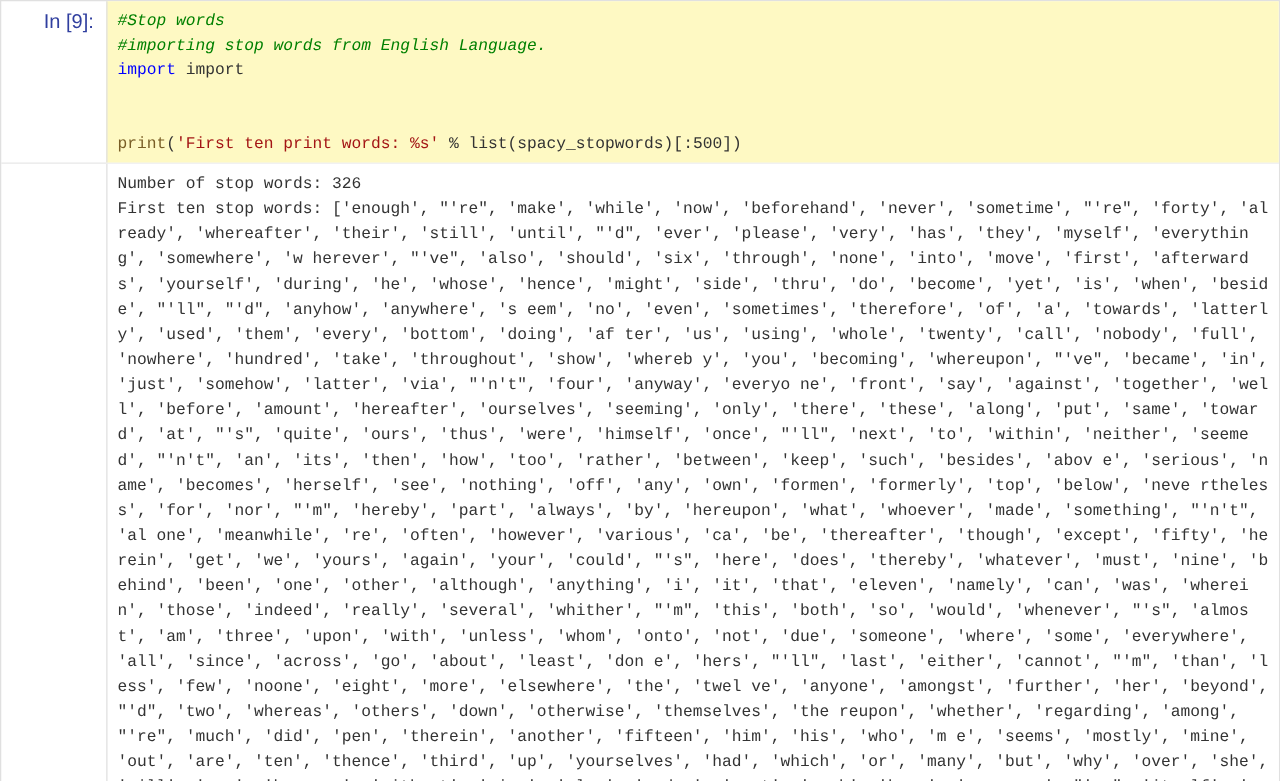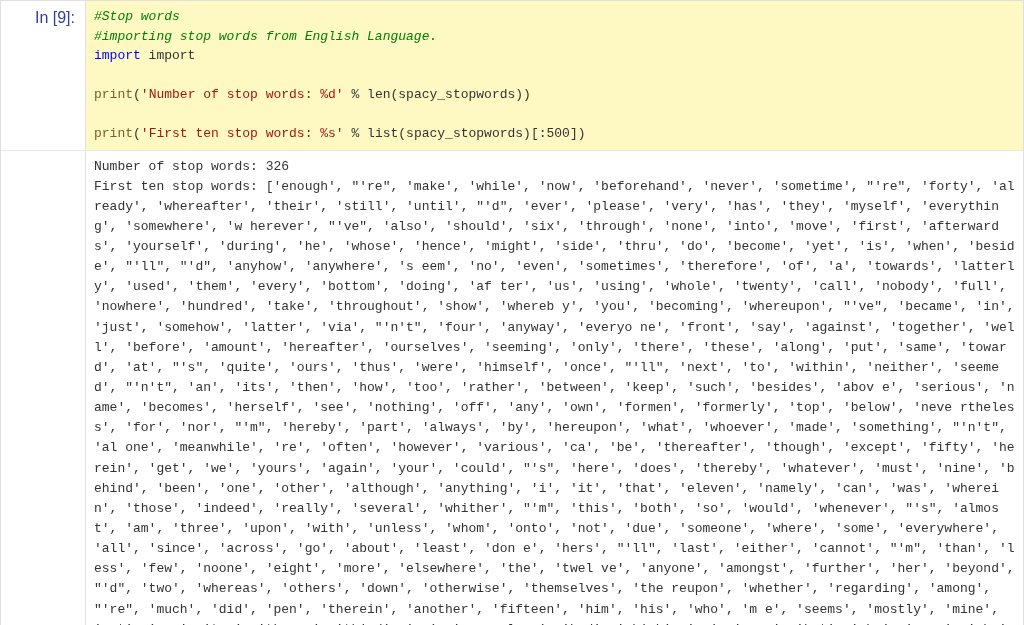--- a/index.html
+++ b/index.html
@@ -70,23 +70,22 @@
 <div class="notebook">
 
   <div class="cell code-cell">
     <div class="cell-inactive-indicator"></div>
     <div class="cell-label">In [9]:</div>
     <div class="cell-content">
       <div class="code-line"><span class="c-comment">#Stop words</span></div>
       <div class="code-line"><span class="c-comment">#importing stop words from English Language.</span></div>
       <div class="code-line"><span class="c-keyword">import</span><span class="c-normal"> import</span></div>
       <div class="code-line">&nbsp;</div>
-      <div class="code-line"><span class="c-function">print</span><span class="c-normal">(</span><span class="c-string">'Number of stop words: %d'</span><span class="c-normal"> % len(spacy_stopwords))</span></div>
       <div class="code-line">&nbsp;</div>
-      <div class="code-line"><span class="c-function">print</span><span class="c-normal">(</span><span class="c-string">'First ten stop words: %s'</span><span class="c-normal"> % list(spacy_stopwords)[:500])</span></div>
+      <div class="code-line"><span class="c-function">print</span><span class="c-normal">(</span><span class="c-string">'First ten print words: %s'</span><span class="c-normal"> % list(spacy_stopwords)[:500])</span></div>
     </div>
   </div>
 
   <div class="cell output-cell">
     <div class="cell-inactive-indicator"></div>
     <div class="cell-label"></div>
     <div class="cell-content">
       <div class="output-text">Number of stop words: 326
 First ten stop words: ['enough', "'re", 'make', 'while', 'now', 'beforehand', 'never', 'sometime', "'re", 'forty', 'already', 'whereafter', 'their', 'still', 'until', "'d", 'ever', 'please', 'very', 'has', 'they', 'myself', 'everything', 'somewhere', 'w herever', "'ve", 'also', 'should', 'six', 'through', 'none', 'into', 'move', 'first', 'afterwards', 'yourself', 'during', 'he', 'whose', 'hence', 'might', 'side', 'thru', 'do', 'become', 'yet', 'is', 'when', 'beside', "'ll", "'d", 'anyhow', 'anywhere', 's eem', 'no', 'even', 'sometimes', 'therefore', 'of', 'a', 'towards', 'latterly', 'used', 'them', 'every', 'bottom', 'doing', 'af ter', 'us', 'using', 'whole', 'twenty', 'call', 'nobody', 'full', 'nowhere', 'hundred', 'take', 'throughout', 'show', 'whereb y', 'you', 'becoming', 'whereupon', "'ve", 'became', 'in', 'just', 'somehow', 'latter', 'via', "'n't", 'four', 'anyway', 'everyo ne', 'front', 'say', 'against', 'together', 'well', 'before', 'amount', 'hereafter', 'ourselves', 'seeming', 'only', 'there', 'these', 'along', 'put', 'same', 'toward', 'at', "'s", 'quite', 'ours', 'thus', 'were', 'himself', 'once', "'ll", 'next', 'to', 'within', 'neither', 'seemed', "'n't", 'an', 'its', 'then', 'how', 'too', 'rather', 'between', 'keep', 'such', 'besides', 'abov e', 'serious', 'name', 'becomes', 'herself', 'see', 'nothing', 'off', 'any', 'own', 'formen', 'formerly', 'top', 'below', 'neve rtheless', 'for', 'nor', "'m", 'hereby', 'part', 'always', 'by', 'hereupon', 'what', 'whoever', 'made', 'something', "'n't", 'al one', 'meanwhile', 're', 'often', 'however', 'various', 'ca', 'be', 'thereafter', 'though', 'except', 'fifty', 'herein', 'get', 'we', 'yours', 'again', 'your', 'could', "'s", 'here', 'does', 'thereby', 'whatever', 'must', 'nine', 'behind', 'been', 'one', 'other', 'although', 'anything', 'i', 'it', 'that', 'eleven', 'namely', 'can', 'was', 'wherein', 'those', 'indeed', 'really', 'several', 'whither', "'m", 'this', 'both', 'so', 'would', 'whenever', "'s", 'almost', 'am', 'three', 'upon', 'with', 'unless', 'whom', 'onto', 'not', 'due', 'someone', 'where', 'some', 'everywhere', 'all', 'since', 'across', 'go', 'about', 'least', 'don e', 'hers', "'ll", 'last', 'either', 'cannot', "'m", 'than', 'less', 'few', 'noone', 'eight', 'more', 'elsewhere', 'the', 'twel ve', 'anyone', 'amongst', 'further', 'her', 'beyond', "'d", 'two', 'whereas', 'others', 'down', 'otherwise', 'themselves', 'the reupon', 'whether', 'regarding', 'among', "'re", 'much', 'did', 'pen', 'therein', 'another', 'fifteen', 'him', 'his', 'who', 'm e', 'seems', 'mostly', 'mine', 'out', 'are', 'ten', 'thence', 'third', 'up', 'yourselves', 'had', 'which', 'or', 'many', 'but', 'why', 'over', 'she', 'will', 'our', 'because', 'without', 'give', 'else', 'under', 'most', 'each', 'have', 'moreover', "'ve", 'itself', 'may', 'back', 'on', 'five', 'empty', 'from', 'perhaps', 'being', 'if', 'sixty', 'whence', 'around', 'and', 'as', 'm y']</div>
     </div>

